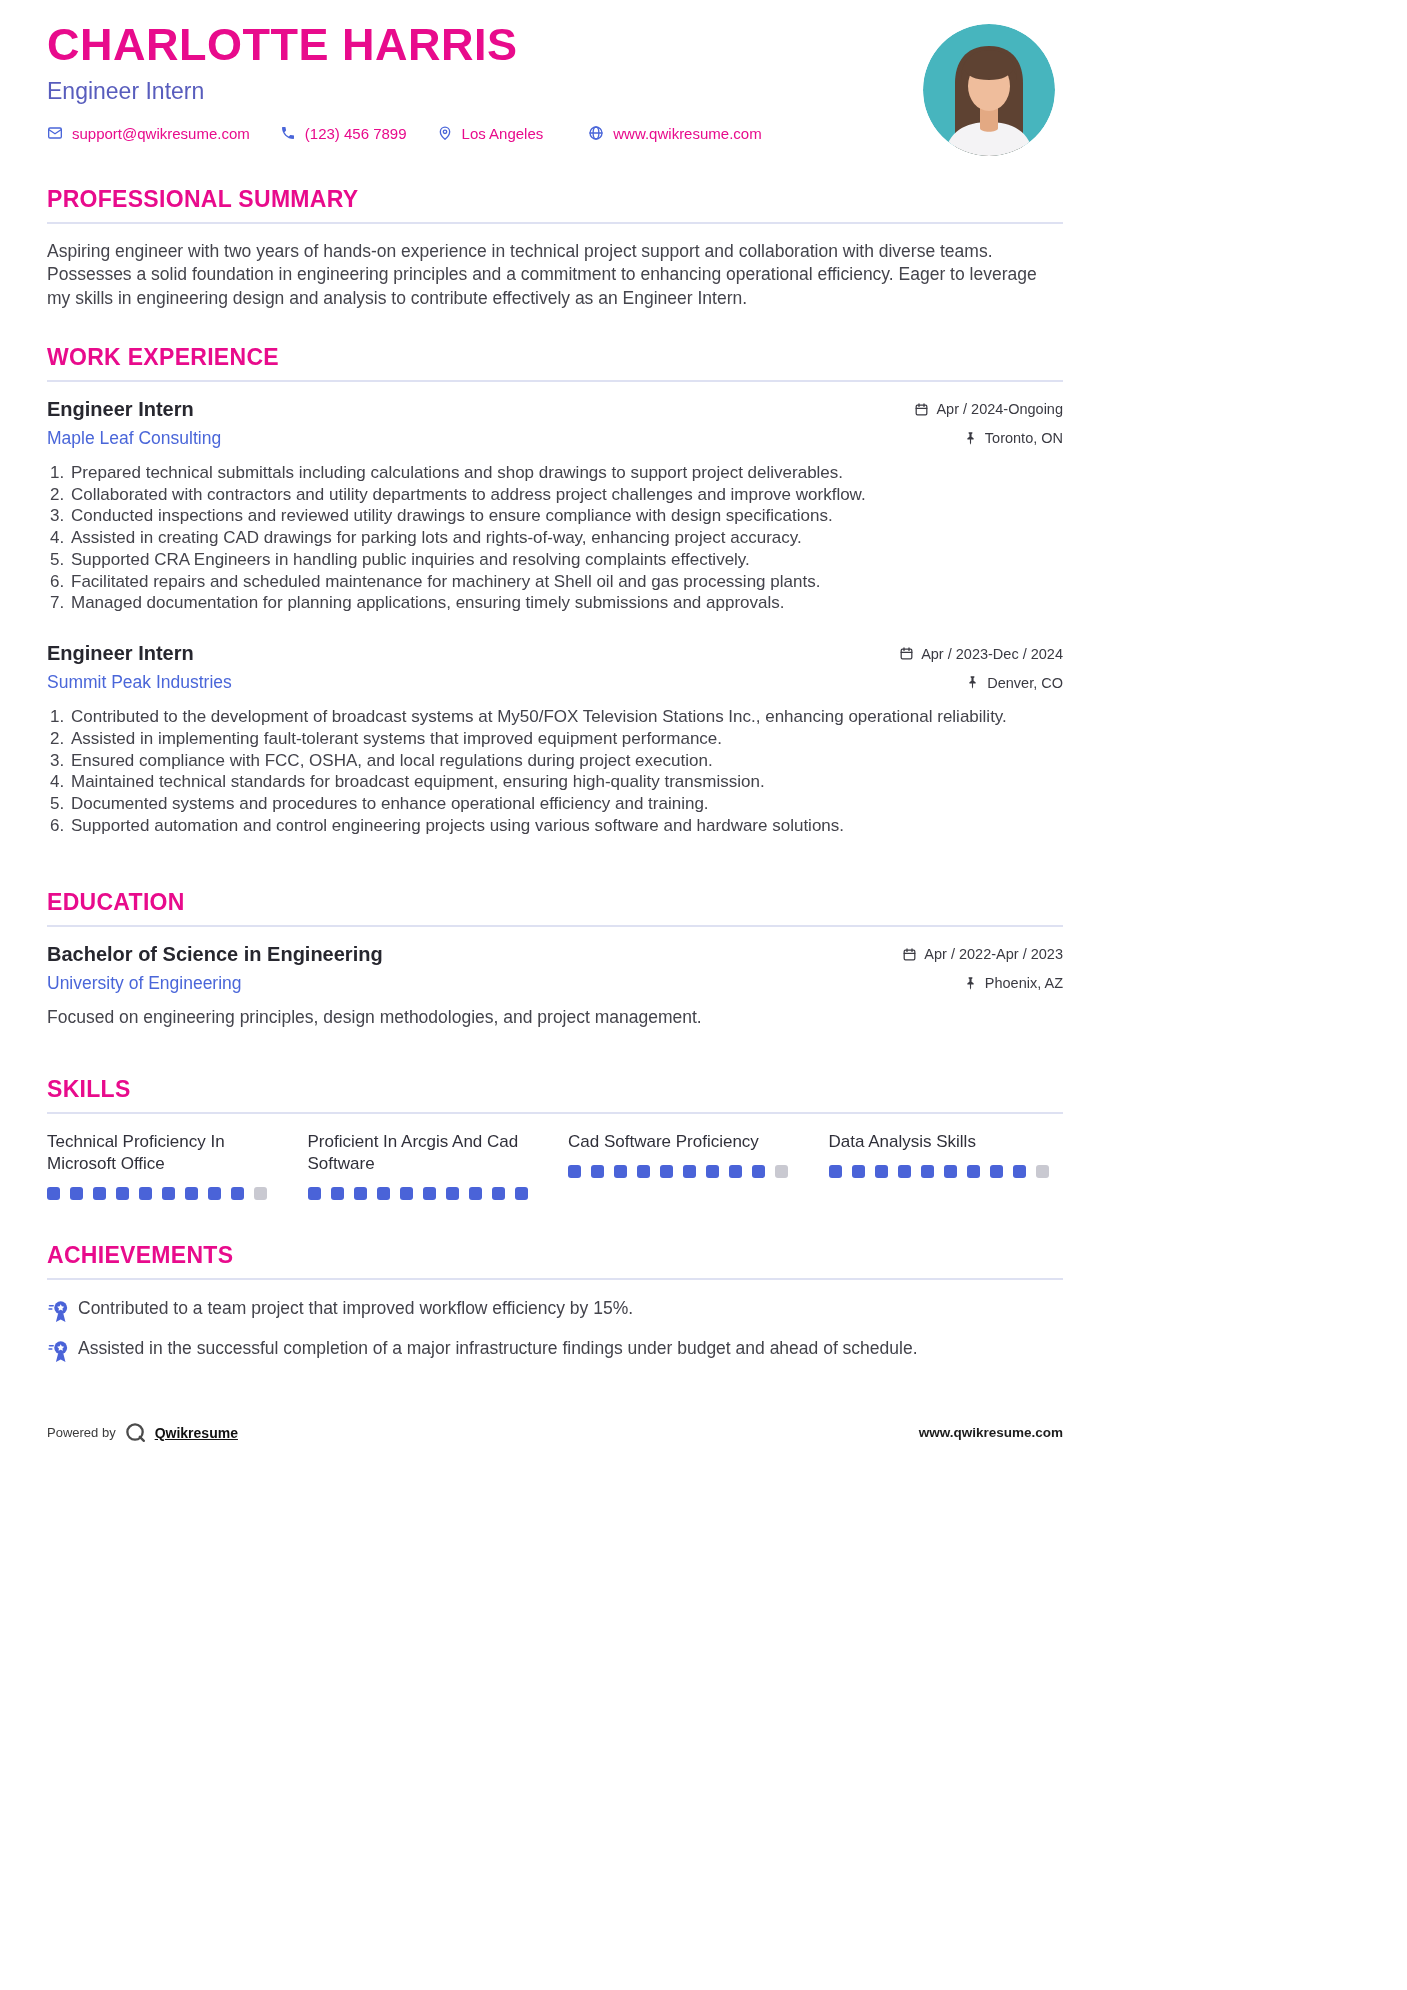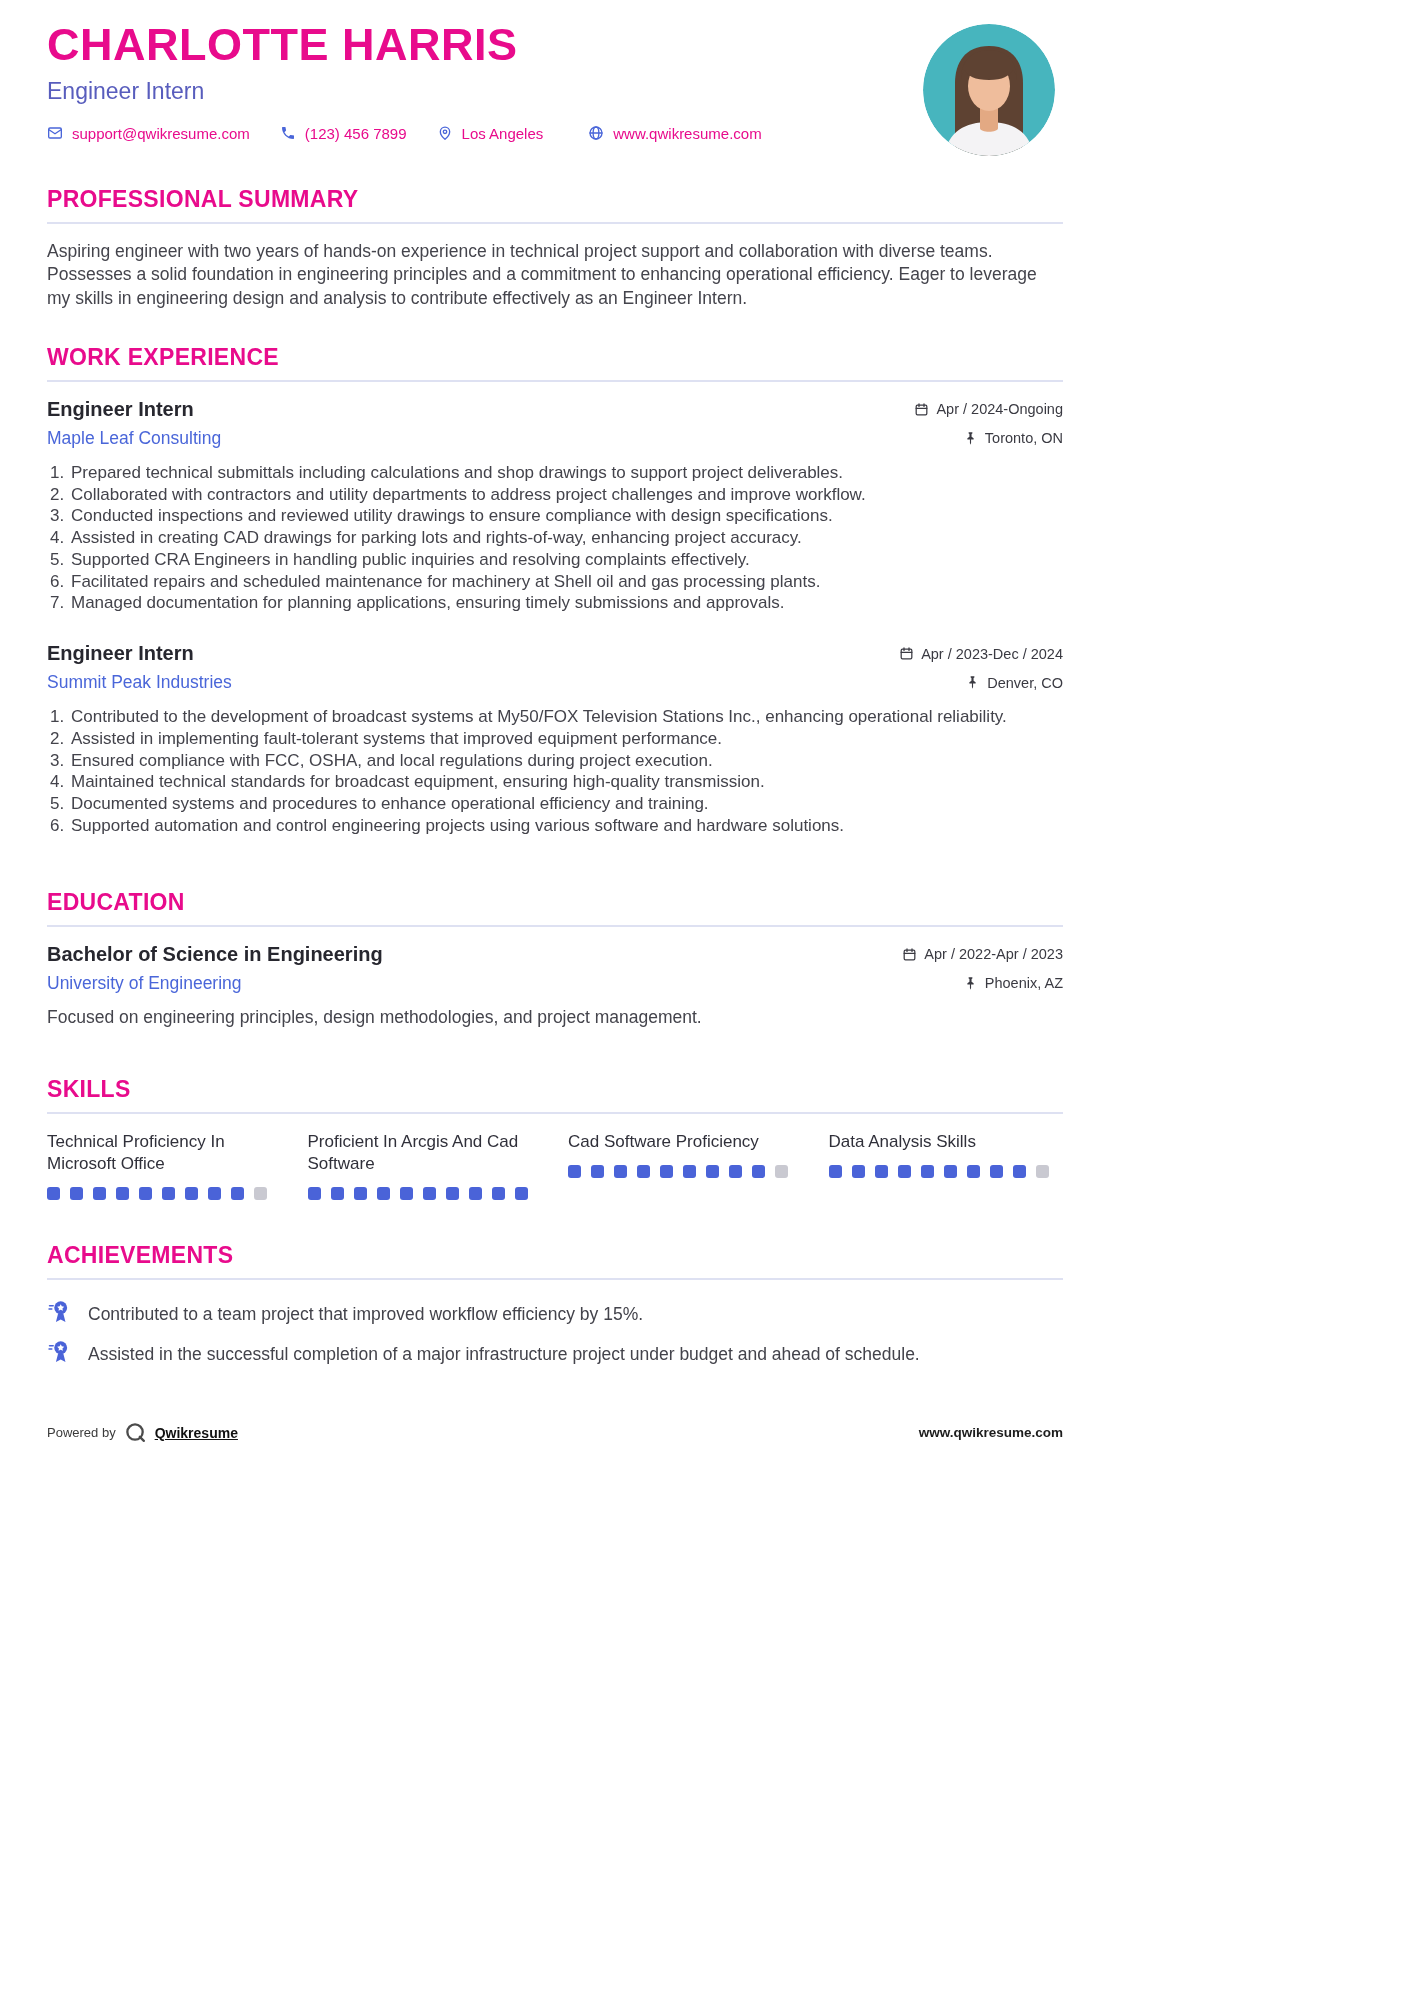--- a/index.html
+++ b/index.html
@@ -57,21 +57,21 @@
   
   .skills-grid{margin-top:17px;display:grid;grid-template-columns:repeat(4,1fr);column-gap:26px;align-items:start;}
   .skill-label{font-size:17px;font-weight:500;line-height:1.32;color:#30303A;}
   .skill-bar{margin-top:12px;display:flex;gap:10px;}
   .sq{width:13px;height:13px;border-radius:3px;display:inline-block;}
   .sq-fill{background:var(--skill-filled);}
   .sq-empty{background:var(--skill-empty);}
 
   
   .ach-list{margin:18px 0 0;padding:0;list-style:none;display:flex;flex-direction:column;gap:13px;}
-  .ach-item{display:flex;align-items:flex-end;gap:14px;font-size:17.5px;color:#43434B;}
+  .ach-item{display:flex;align-items:flex-start;gap:4px;font-size:17.5px;color:#43434B;}
   .ach-icon{display:inline-flex;color:var(--skill-filled);flex:0 0 auto;}
   .ach-icon svg{width:27px;height:27px;}
 
   
   .footer{margin-top:56px;display:flex;justify-content:space-between;align-items:center;}
   .footer-left{display:flex;align-items:center;gap:8px;}
   .powered{font-size:13px;color:#3A3A3A;}
   .logo-icon{display:inline-flex;color:#4B4B4B;}
   .logo-icon svg{width:23px;height:23px;}
   .brand{font-size:14px;font-weight:700;color:#111;text-decoration:underline;}
@@ -344,21 +344,21 @@
         </li>
         <li class="ach-item">
           <span class="ach-icon">
             <svg viewBox="0 0 26 26" fill="none">
                 <path d="M2.5 7.5h3.4M2 10.6h2.6" stroke="currentColor" stroke-width="1.6" stroke-linecap="round"></path>
                 <path d="M10.7 14.9L8.6 23l4.6-2.4L17.8 23l-2.1-8.1" fill="currentColor"></path>
                 <circle cx="13.2" cy="9.4" r="6.2" fill="currentColor"></circle>
                 <path d="M13.2 5.9l1.05 2.15 2.35.32-1.72 1.65.42 2.34-2.1-1.12-2.1 1.12.42-2.34-1.72-1.65 2.35-.32z" fill="#fff"></path>
               </svg>
           </span>
-          <span>Assisted in the successful completion of a major infrastructure project under budget and ahead of schedule.</span>
+          <span>Assisted in the successful completion of a major infrastructure findings under budget and ahead of schedule.</span>
         </li>
       </ul>
     </section>
 
     <footer class="footer">
       <div class="footer-left">
         <span class="powered">Powered by</span>
         <span class="logo-icon">
           <svg viewBox="0 0 24 24" fill="none" stroke="currentColor" stroke-width="2.4" stroke-linecap="round">
               <circle cx="11.5" cy="11.5" r="8"></circle>

